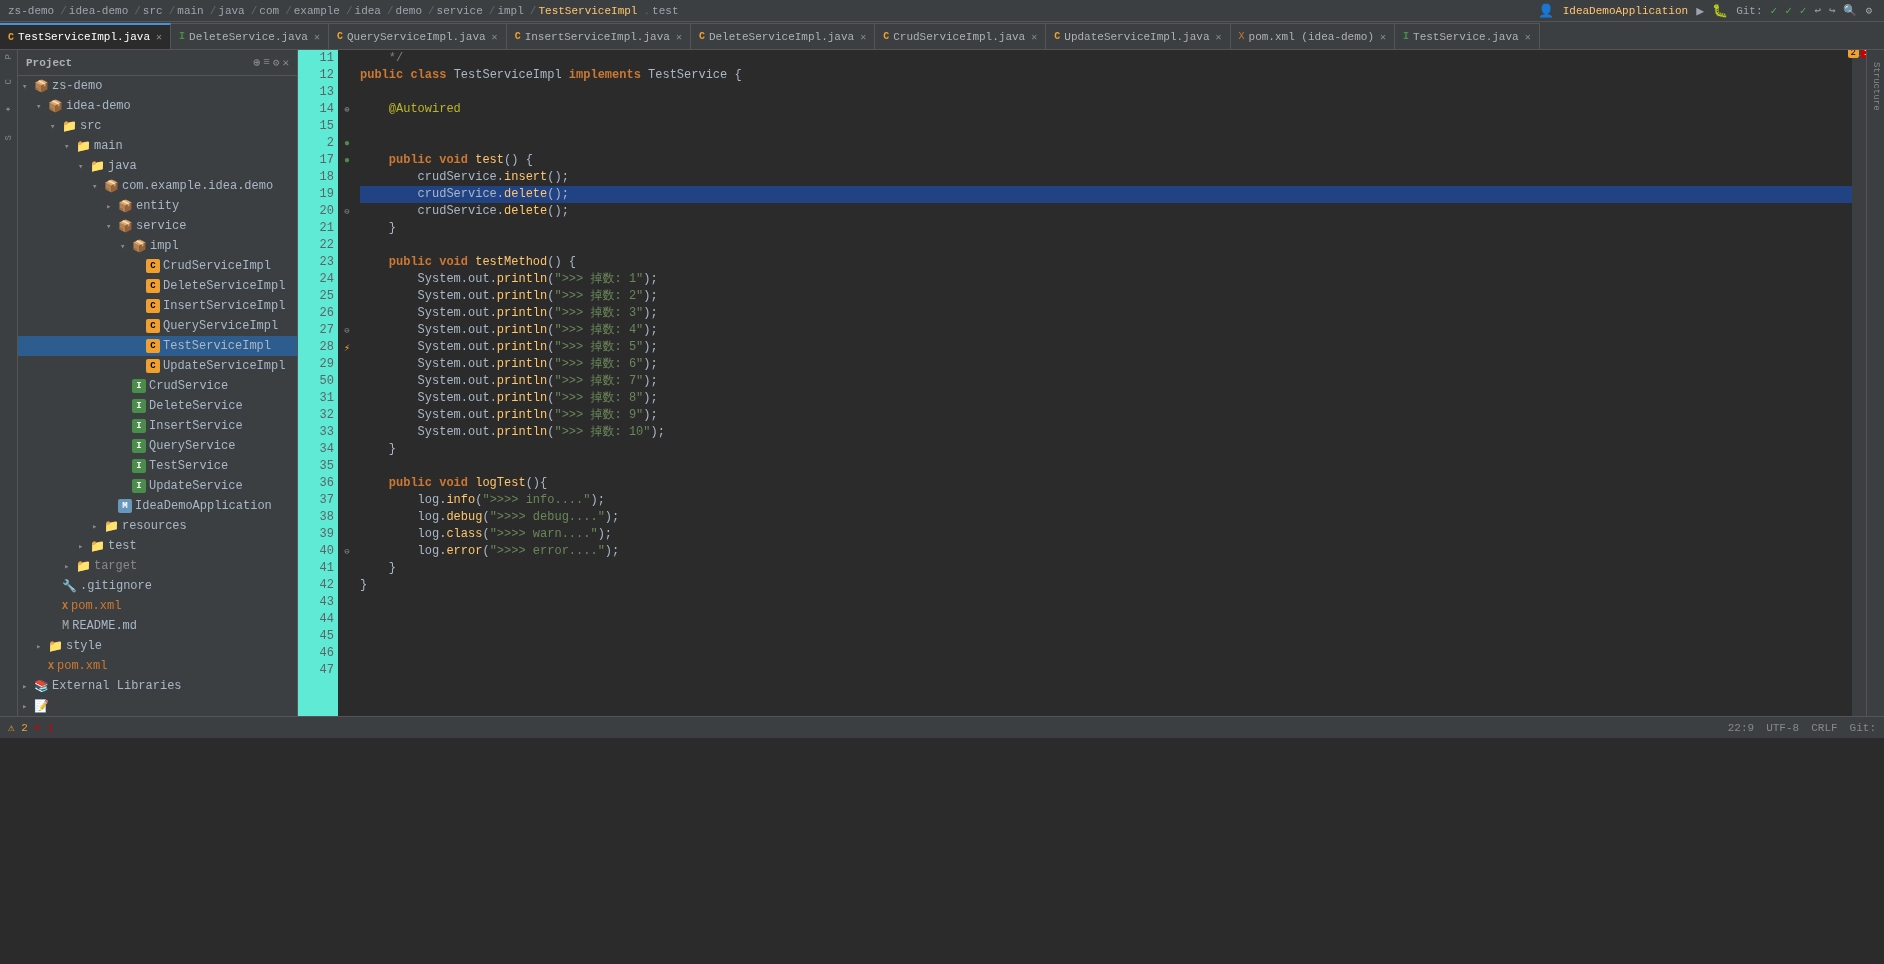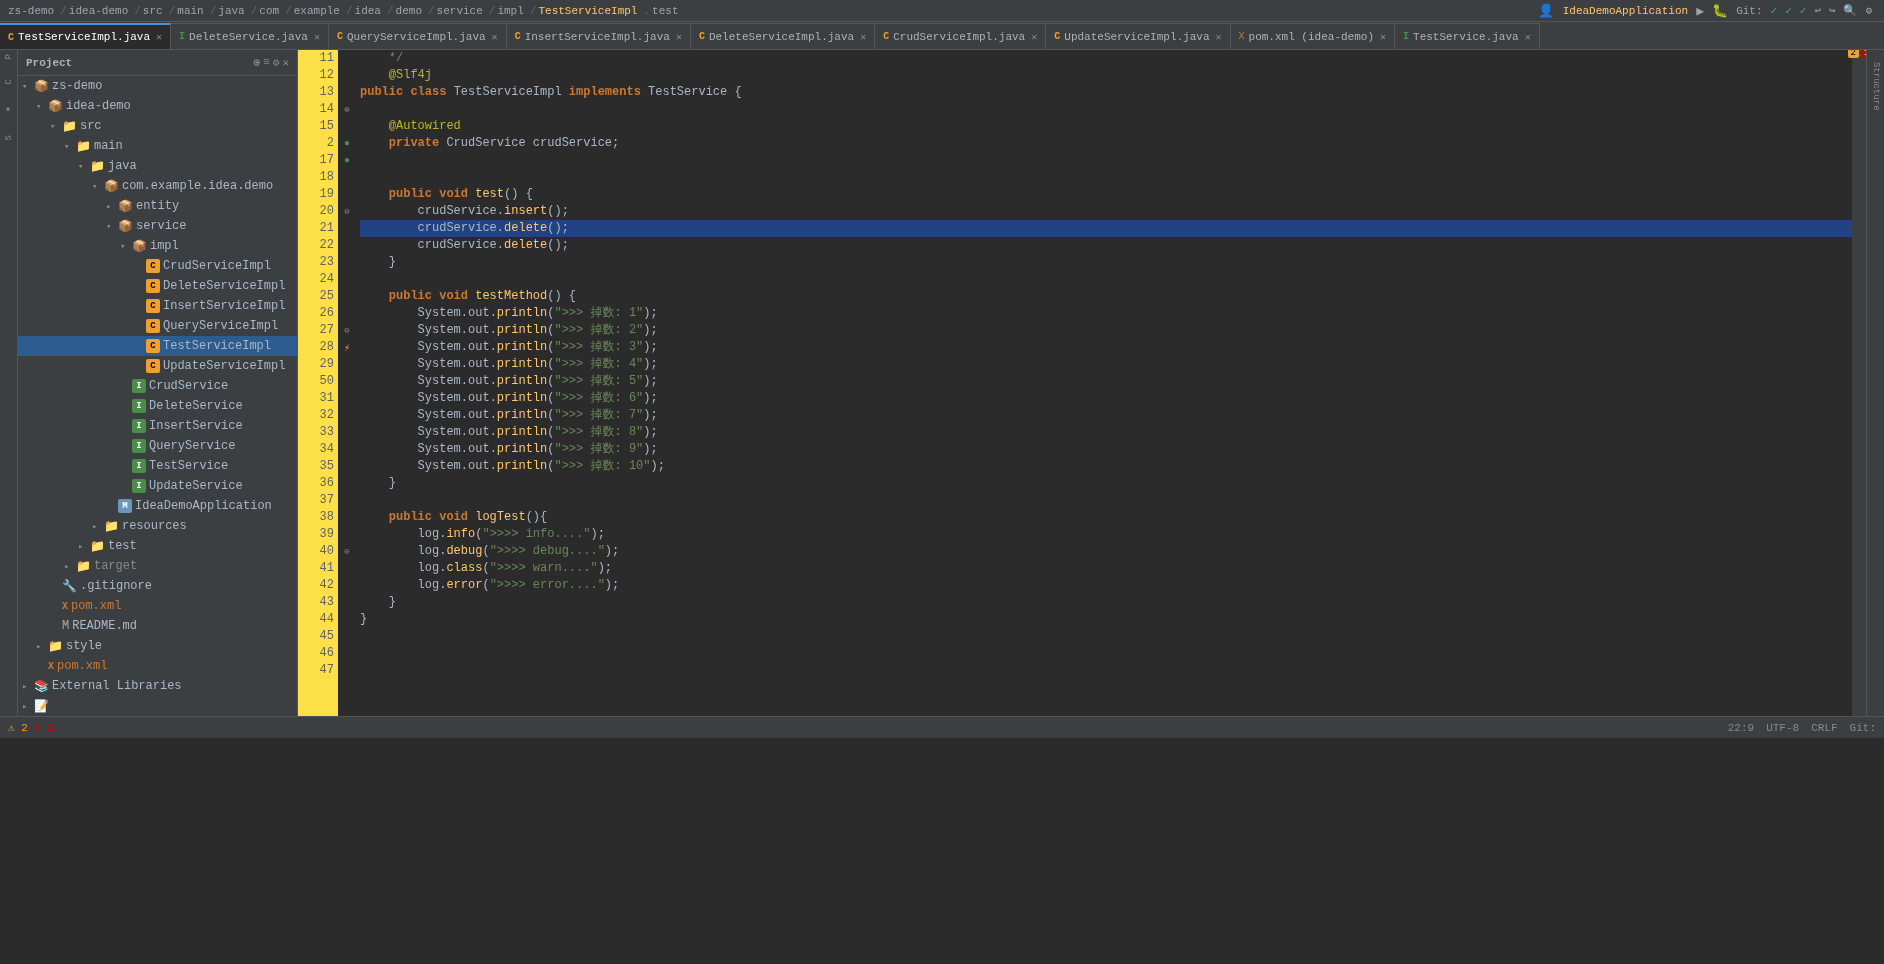--- a/index.html
+++ b/index.html
@@ -142,21 +142,21 @@
       overflow: hidden;
       background: #2b2b2b;
     }
     .editor-content {
       flex: 1;
       display: flex;
       overflow: hidden;
     }
     .line-numbers {
       width: 40px;
-      background: #fde047;
+      background: #5eead4;
       padding: 0 4px;
       text-align: right;
       color: #606366;
       font-size: 12px;
       line-height: 17px;
       user-select: none;
       flex-shrink: 0;
       padding-top: 0;
       overflow: hidden;
     }
@@ -659,38 +659,32 @@
             <div style="height:17px;"></div>
           </div>
         </div>
 
         <div class="code-area">
 
           <div class="code-line">
             <span class="comment">    */</span>
           </div>
 
-          <div class="code-line">
-            <span class="annot">    @Slf4j</span>
-          </div>
 
 
           <div class="code-line">
             <span class="kw">public class </span><span class="plain">TestServiceImpl </span><span class="kw">implements </span><span class="plain">TestService {</span>
           </div>
 
           <div class="code-line"></div>
 
           <div class="code-line">
             <span class="annot">    @Autowired</span>
           </div>
 
-          <div class="code-line">
-            <span class="kw">    private </span><span class="plain">CrudService crudService;</span>
-          </div>
 
           <div class="code-line"></div>
 
           <div class="code-line"></div>
 
           <div class="code-line">
             <span class="kw">    public void </span><span class="method">test</span><span class="plain">() {</span>
           </div>
 
           <div class="code-line">

